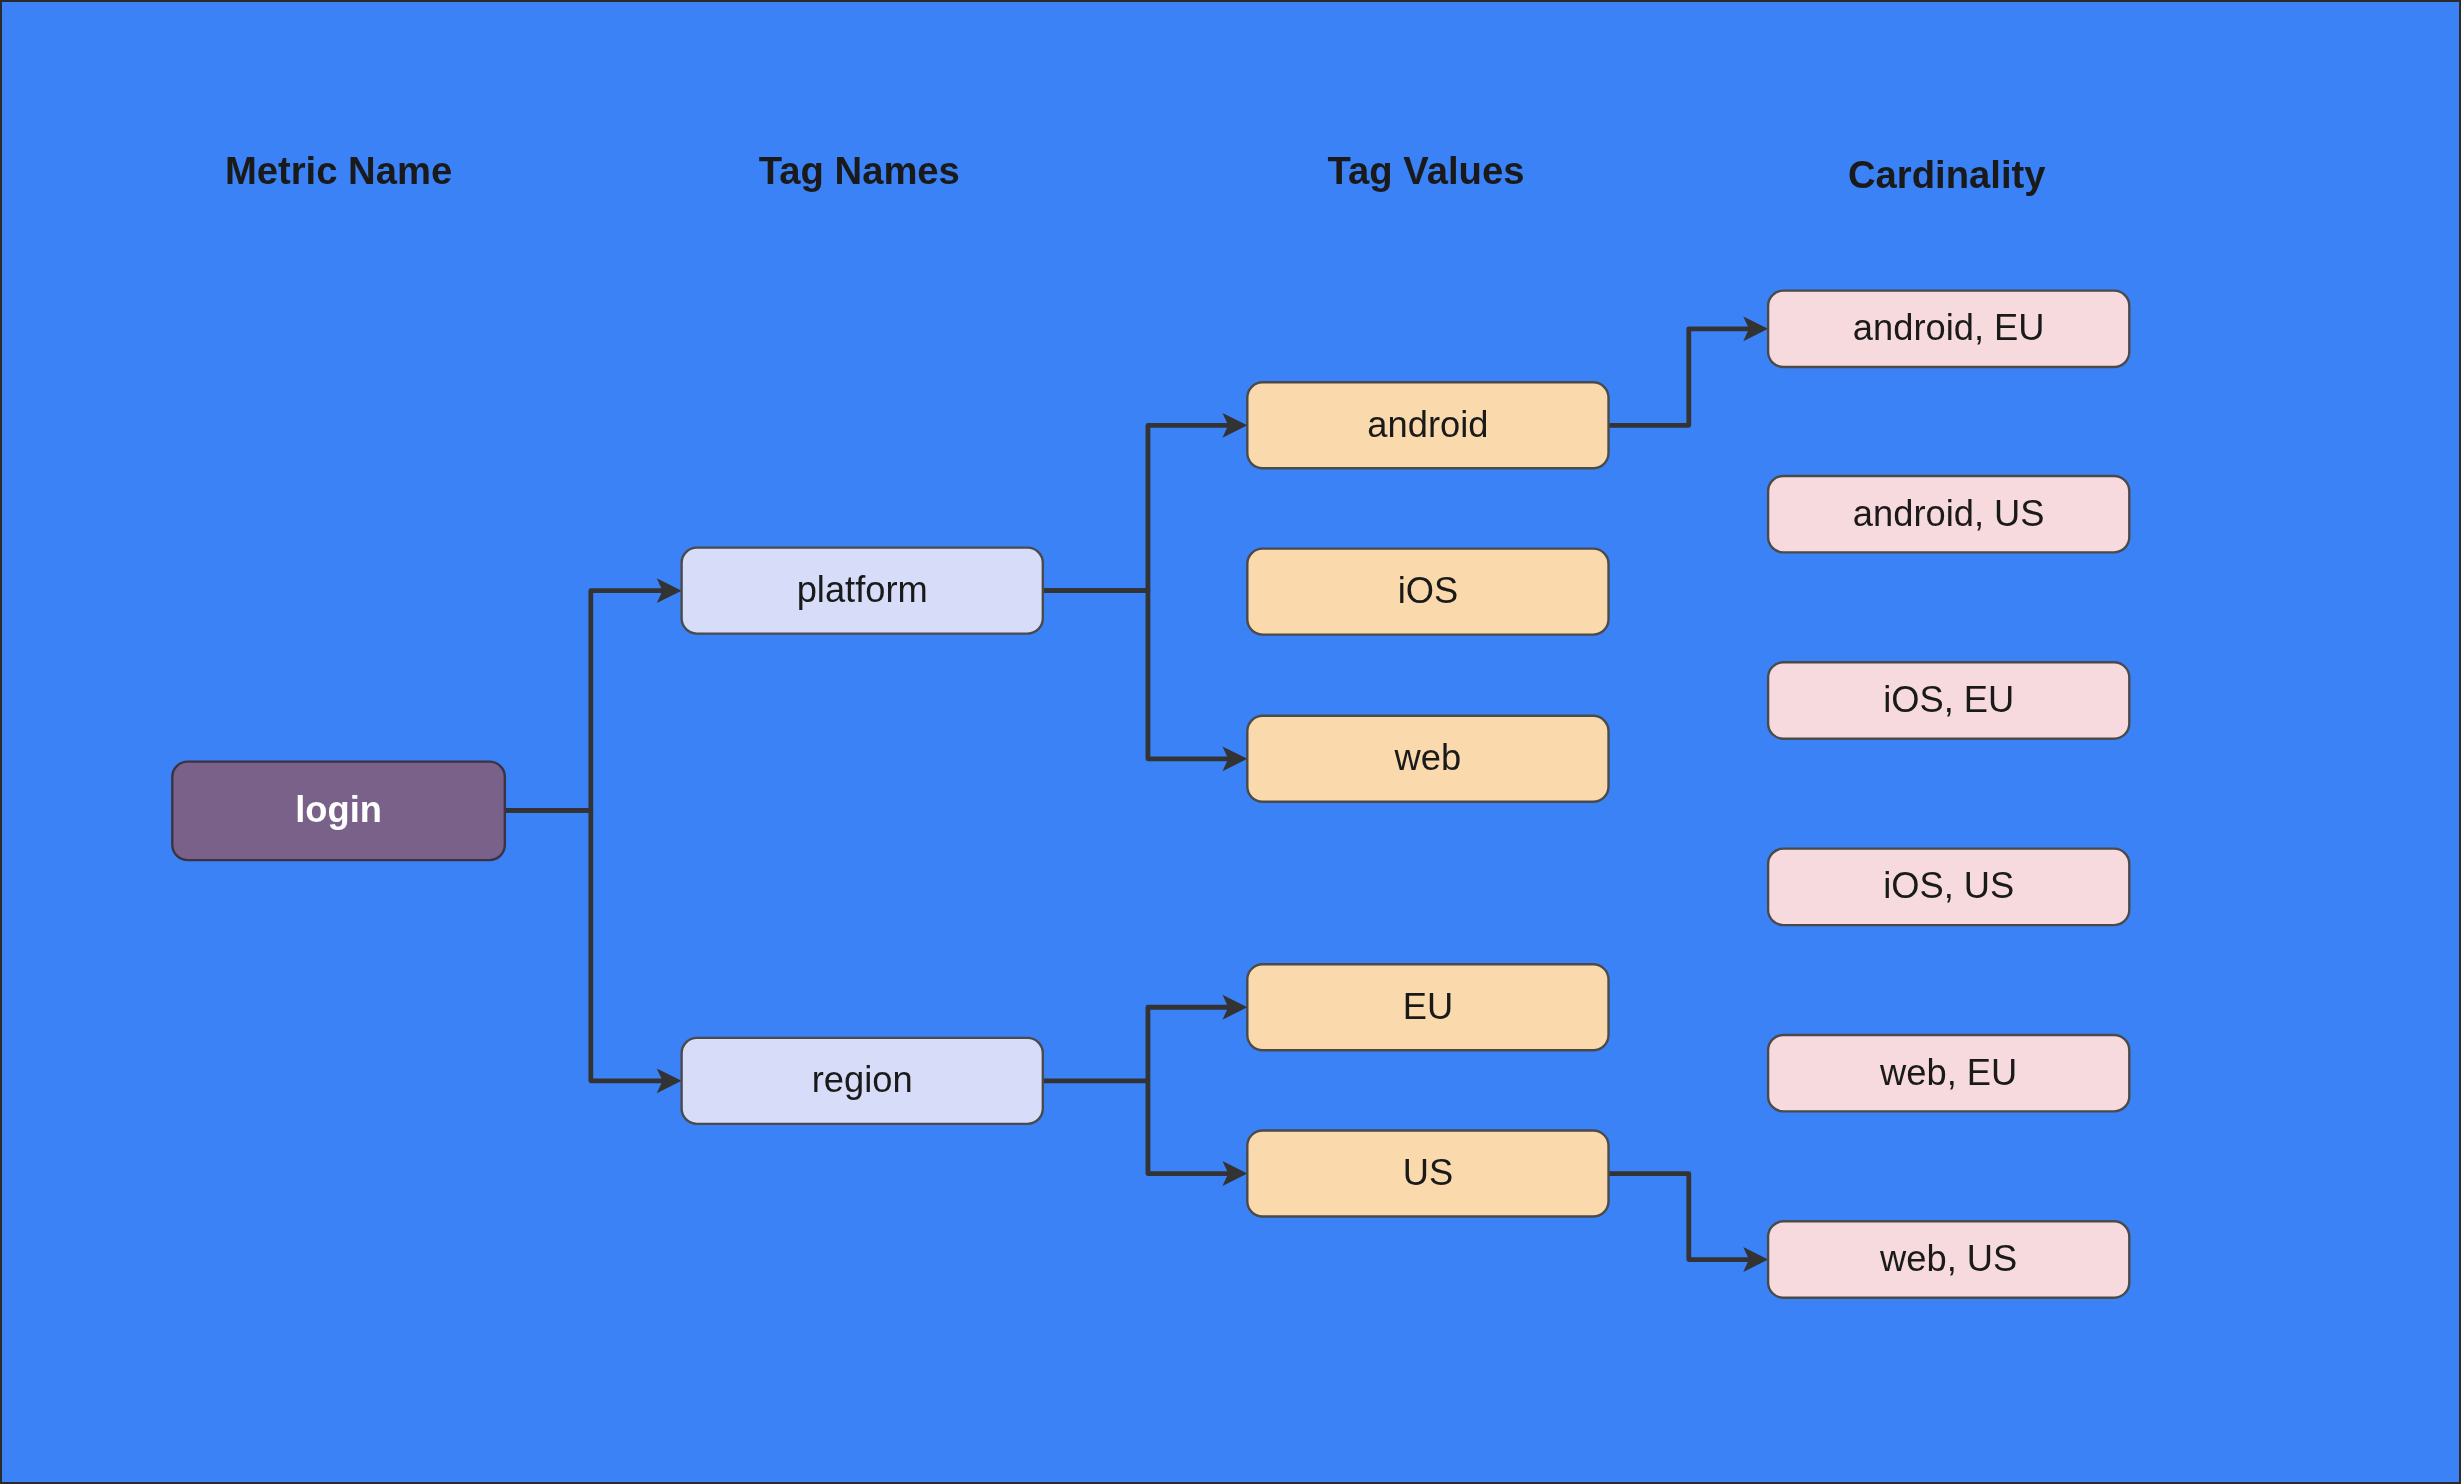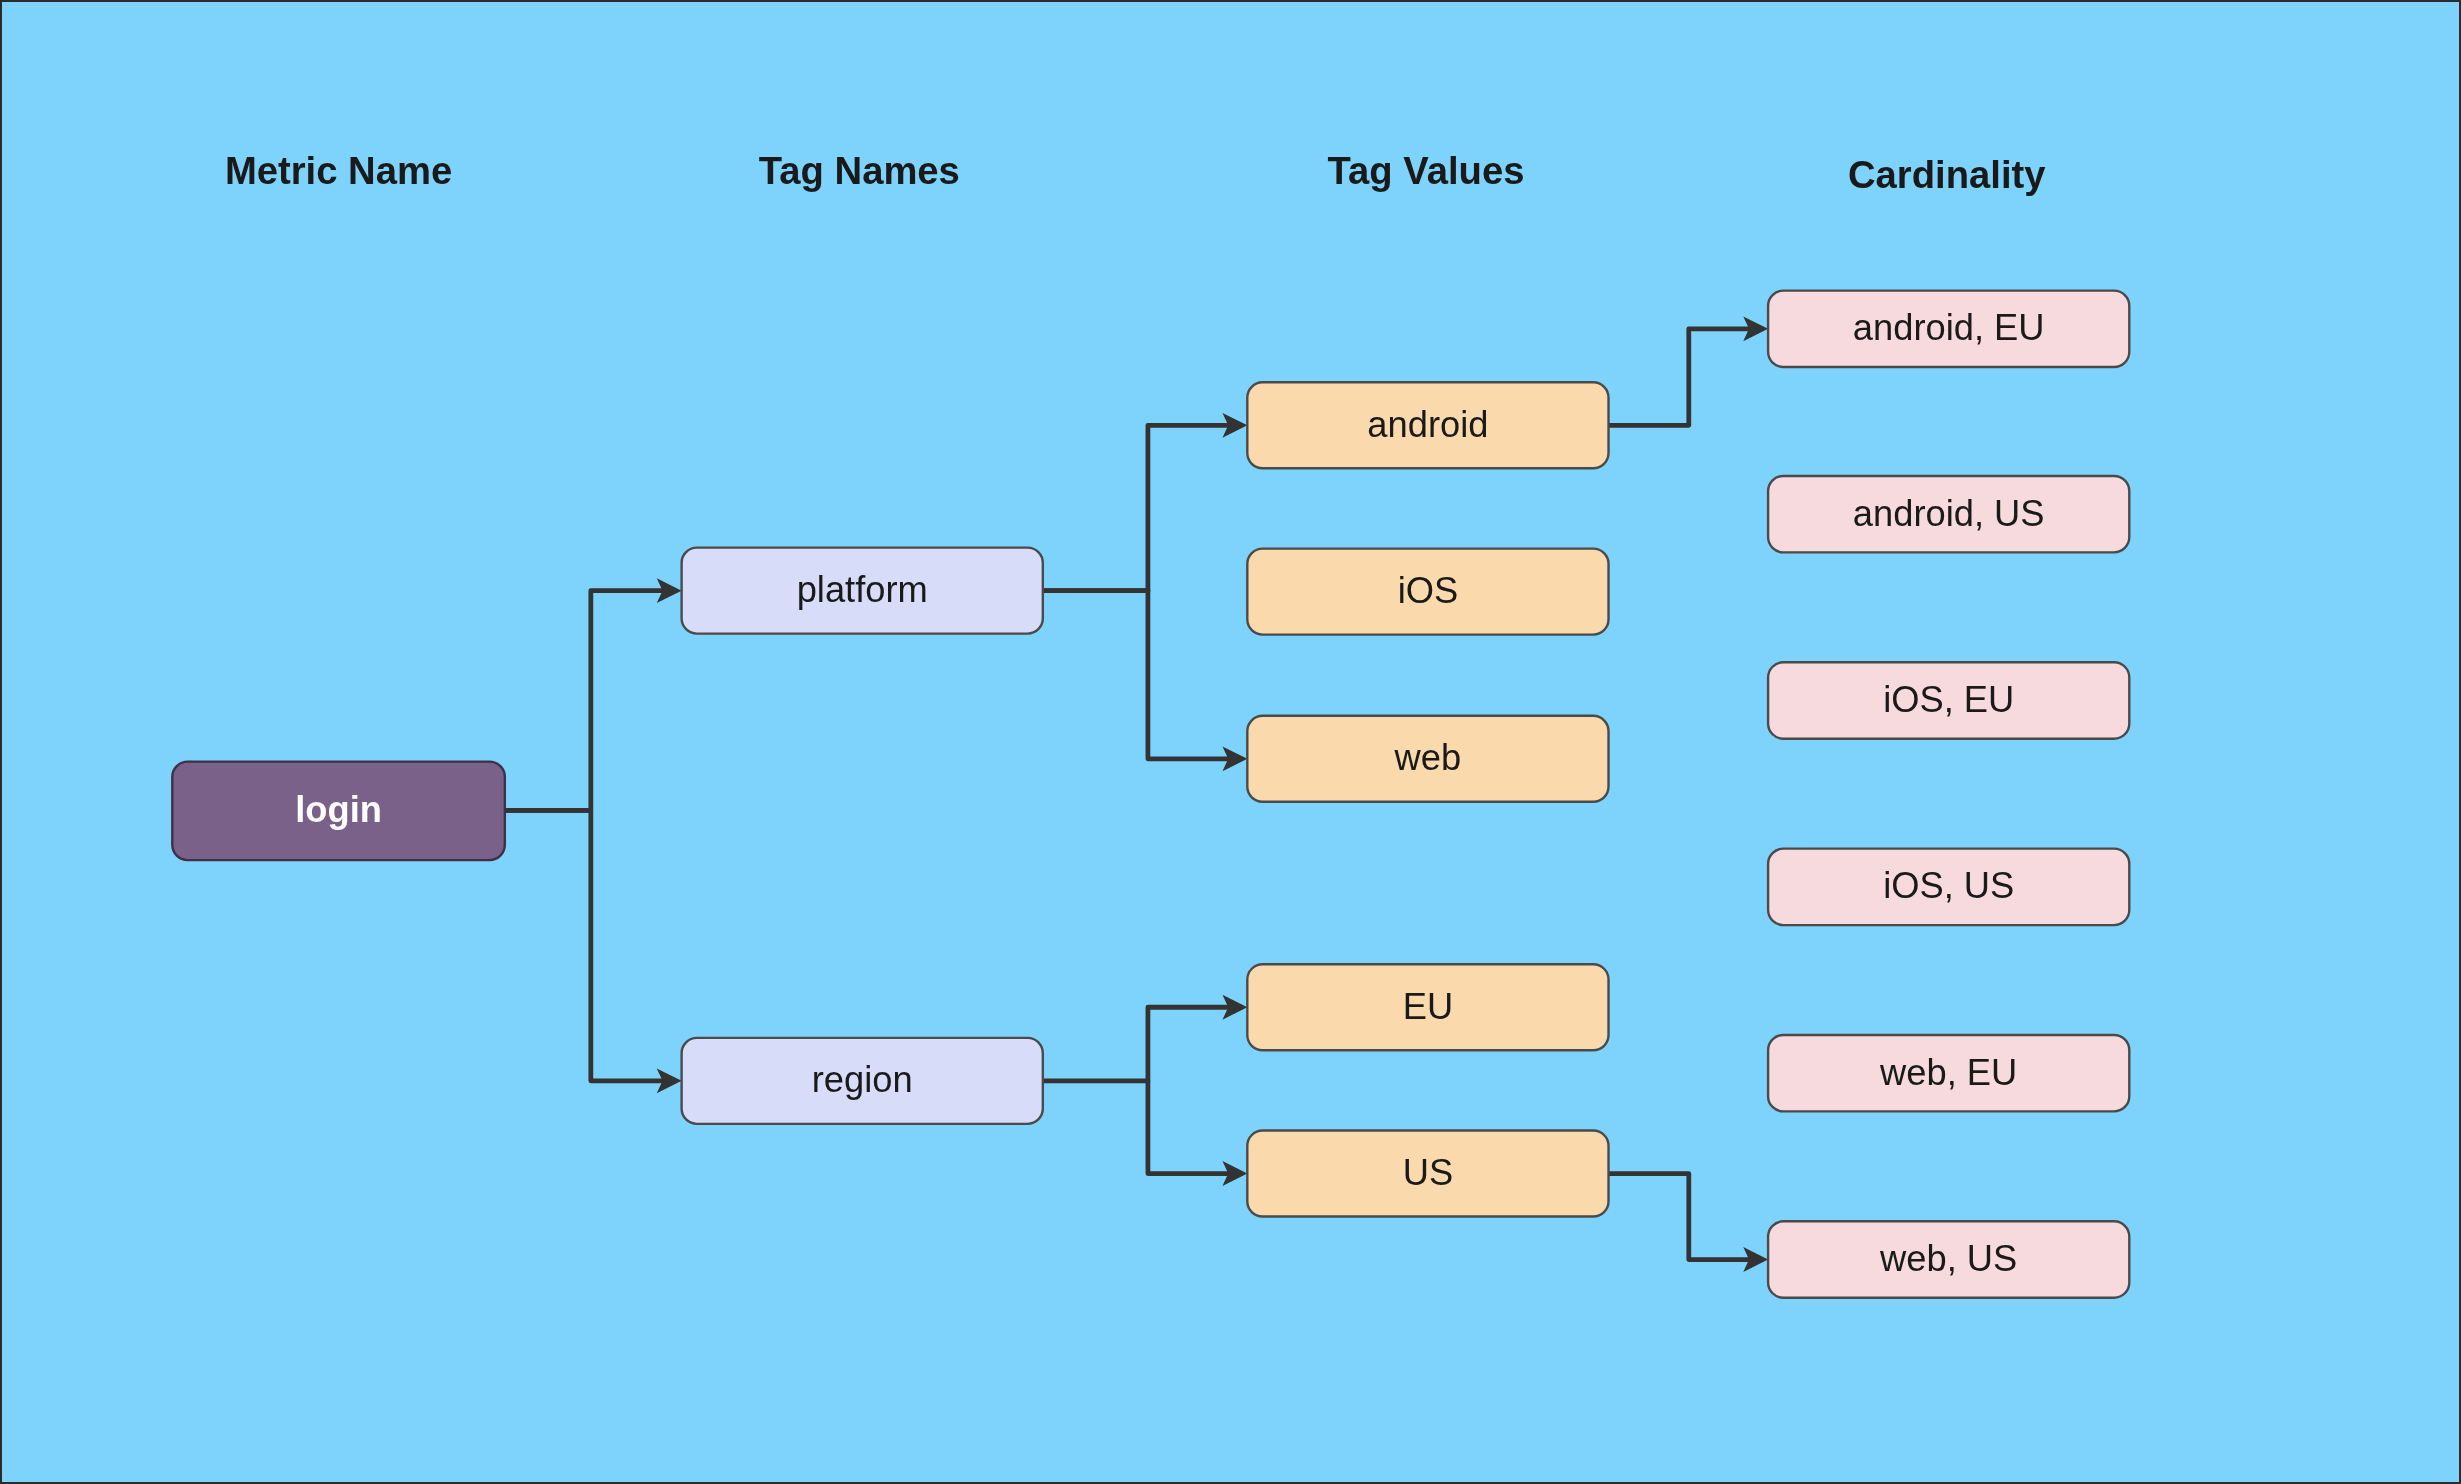--- a/index.html
+++ b/index.html
@@ -7,21 +7,21 @@
     padding: 0;
     background: #ffffff;
   }
   body {
     font-family: "Liberation Sans", sans-serif;
   }
   #canvas {
     position: relative;
     width: 2461px;
     height: 1484px;
-    background: #7dd3fc;
+    background: #3b82f6;
     box-sizing: border-box;
     border: 2.9px solid #2b2b2b;
     overflow: hidden;
   }
   #diagram-svg {
     position: absolute;
     left: 0;
     top: 0;
     width: 2461px;
     height: 1484px;

